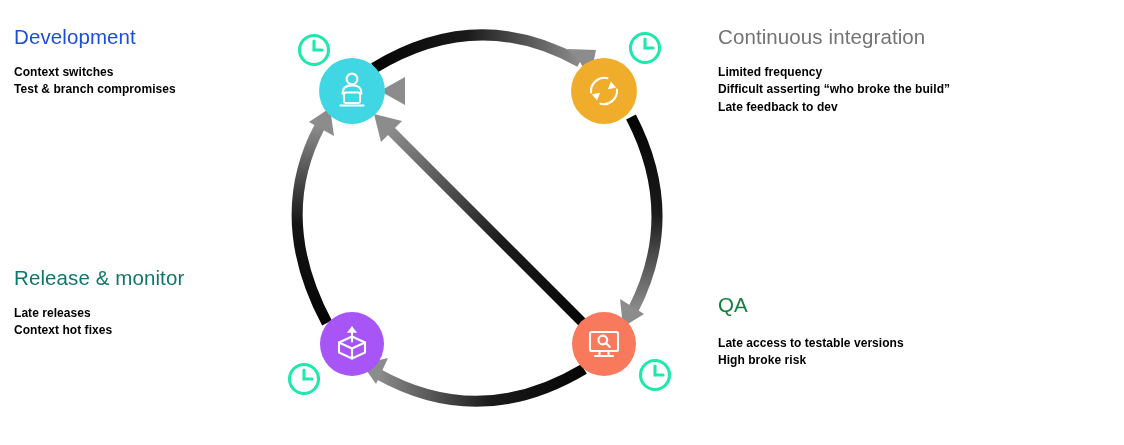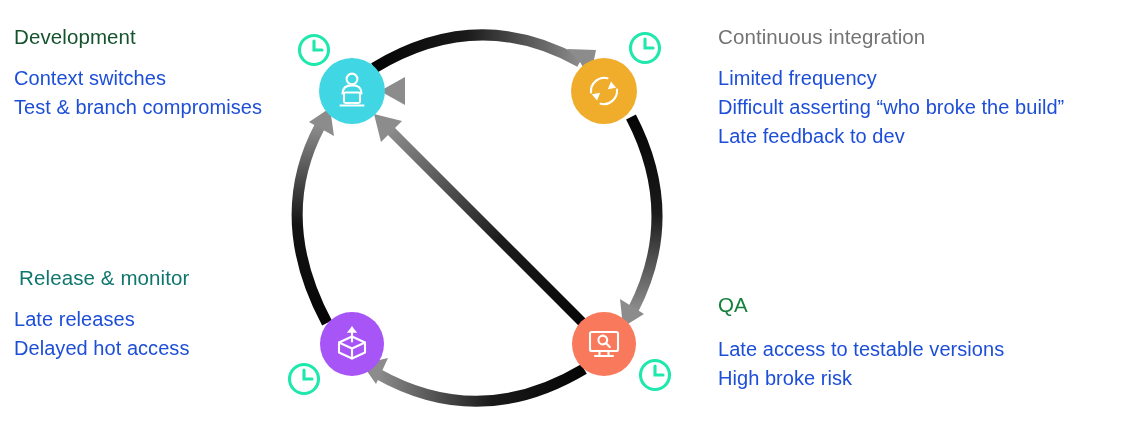--- a/index.html
+++ b/index.html
@@ -31,25 +31,26 @@
     letter-spacing: 0.1px;
     margin: 0 0 15px 0;
     white-space: nowrap;
   }
   .q-list {
     list-style: none;
     margin: 0;
     padding: 0;
   }
   .q-list li {
-    font-size: 20px;
+    font-size: 12px;
     line-height: 1.44;
-    color: #1d4ed8;
+    color: #000000;
     white-space: nowrap;
     letter-spacing: 0.05px;
+    font-weight: bold;
   }
 
   #quad-development { left: 14px;  top: 25px;  }
   #quad-ci          { left: 718px; top: 25px;  }
   #quad-release     { left: 14px;  top: 266px; }
   #quad-qa          { left: 718px; top: 293px; }
 
   #quad-qa .q-title { margin-bottom: 18px; }
 
   
@@ -87,41 +88,41 @@
     stroke-width: 3.1;
     stroke-linecap: round;
   }
 </style>
 </head>
 <body>
 
 <div id="slide">
 
   <div class="quadrant" id="quad-development">
-    <div class="q-title" style="color: #14532d;">Development</div>
+    <div class="q-title" style="color: #1d4ed8;">Development</div>
     <ul class="q-list">
       <li>Context switches</li>
       <li>Test &amp; branch compromises</li>
     </ul>
   </div>
 
   <div class="quadrant" id="quad-ci">
     <div class="q-title" style="color: #737373;">Continuous integration</div>
     <ul class="q-list">
       <li>Limited frequency</li>
       <li>Difficult asserting “who broke the build”</li>
       <li>Late feedback to dev</li>
     </ul>
   </div>
 
   <div class="quadrant" id="quad-release">
     <div class="q-title" style="color: #0f766e; text-align: right;">Release &amp; monitor</div>
     <ul class="q-list">
       <li>Late releases</li>
-      <li>Delayed hot access</li>
+      <li>Context hot fixes</li>
     </ul>
   </div>
 
   <div class="quadrant" id="quad-qa">
     <div class="q-title" style="color: #15803d;">QA</div>
     <ul class="q-list">
       <li>Late access to testable versions</li>
       <li>High broke risk</li>
     </ul>
   </div>

